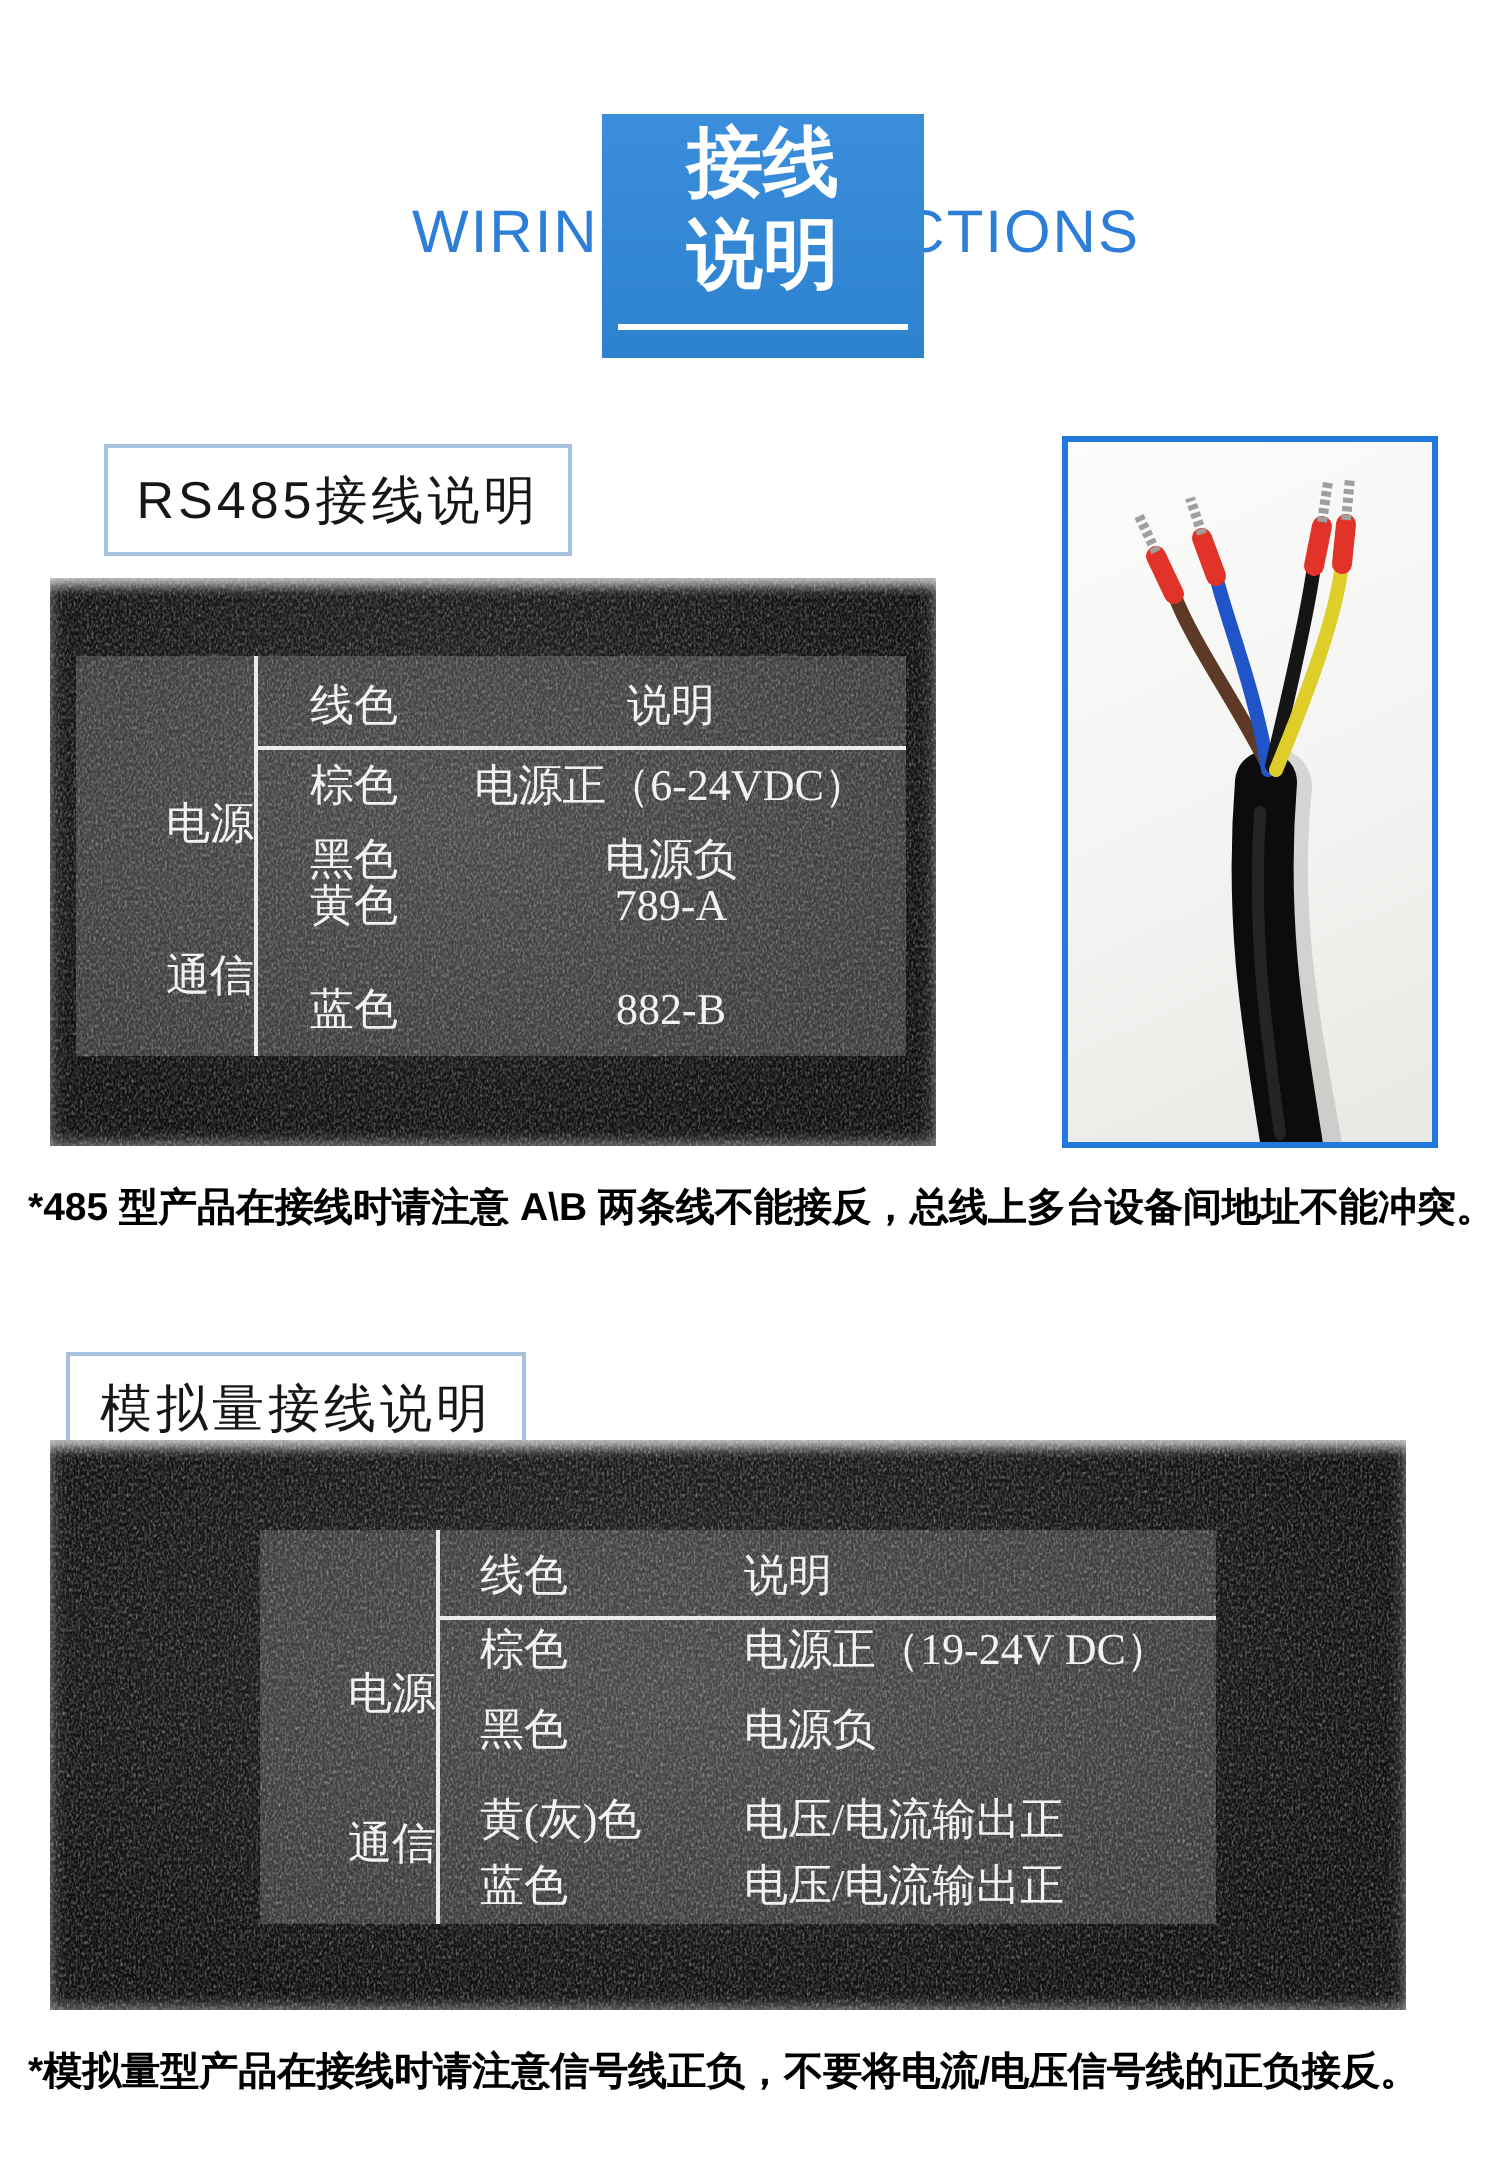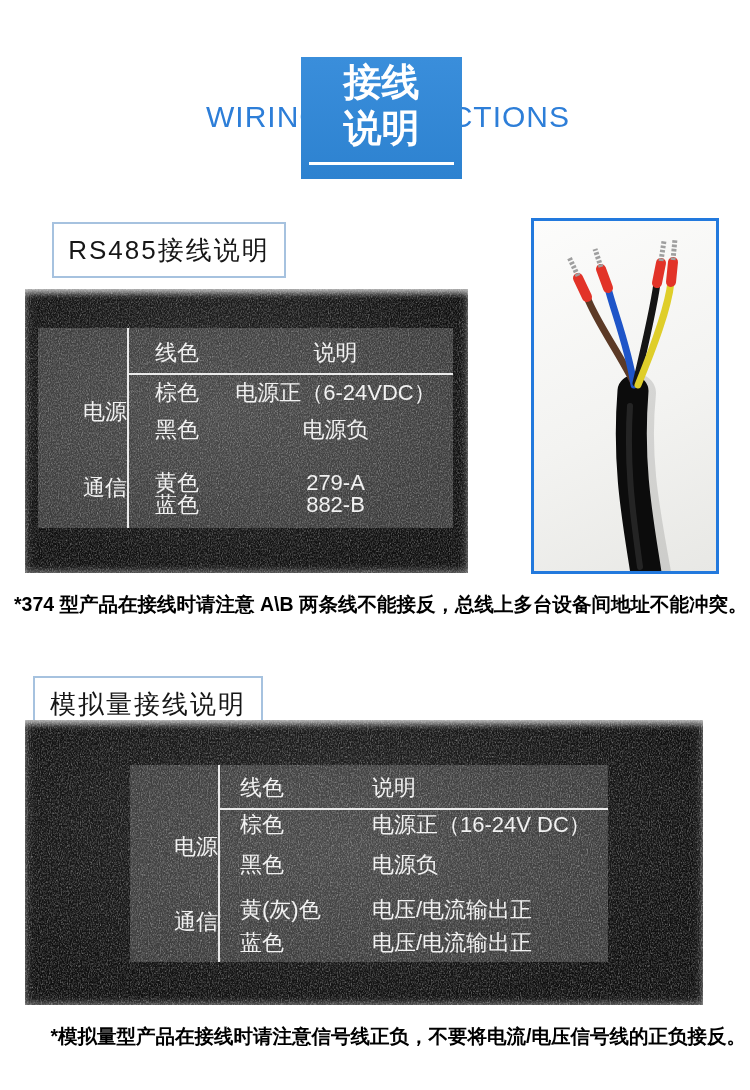--- a/index.html
+++ b/index.html
@@ -48,34 +48,34 @@
   #sec2 .panel{left:105px;top:45px;width:478px;height:197px;}
   .vdiv{position:absolute;top:0;bottom:0;width:2px;background:#e9e9e9;}
   #sec1 .vdiv{left:89px;}
   #sec2 .vdiv{left:88px;}
   .hdiv{position:absolute;height:2px;background:#e9e9e9;right:0;}
   #sec1 .hdiv{left:89px;top:45px;}
   #sec2 .hdiv{left:88px;top:43px;}
   .grp{position:absolute;left:0;text-align:right;line-height:30px;height:30px;}
   #sec1 .grp{width:89px;}
   #sec2 .grp{width:88px;}
-  .row{position:absolute;left:0;right:0;height:30px;line-height:30px;}
+  .row{position:absolute;left:0;right:0;height:30px;line-height:30px;font-family:Liberation Serif, serif;}
   .c1{position:absolute;top:0;line-height:30px;white-space:nowrap;}
   .c2{position:absolute;top:0;line-height:30px;white-space:nowrap;}
   #sec1 .c1{left:117px;}
   #sec1 .c2{left:180px;right:0;text-align:center;}
   #sec2 .c1{left:110px;}
   #sec2 .c2{left:242px;}
   
   .note{
     position:absolute;left:14px;right:4px;color:#000;font-weight:700;
     font-size:19.5px;line-height:30px;white-space:nowrap;
   }
   #note1{top:589px;}
-  #note2{top:1021px;text-align:right;}
+  #note2{top:1021px;}
   
   .photo{
     position:absolute;left:531px;top:218px;width:182px;height:350px;
     border:3px solid #2279dd;
     background:linear-gradient(155deg,#fcfcfb 0%,#f3f3f1 55%,#e8e8e5 100%);
   }
   .photo svg{display:block;width:100%;height:100%;}
 </style>
 </head>
 <body>
@@ -102,23 +102,23 @@
         <span class="c2">说明</span>
       </div>
       <div class="row" style="top:50px">
         <span class="c1">棕色</span>
         <span class="c2">电源正（6-24VDC）</span>
       </div>
       <div class="row" style="top:87px">
         <span class="c1">黑色</span>
         <span class="c2">电源负</span>
       </div>
-      <div class="row" style="top:140px">
+      <div class="row" style="top:110px">
         <span class="c1">黄色</span>
-        <span class="c2">279-A</span>
+        <span class="c2">789-A</span>
       </div>
       <div class="row" style="top:162px">
         <span class="c1">蓝色</span>
         <span class="c2">882-B</span>
       </div>
     </div>
     <svg class="grain">
       <filter id="grain1">
           <feTurbulence type="fractalNoise" baseFrequency="0.9 0.55" numOctaves="2" seed="7"></feTurbulence>
         <feColorMatrix type="matrix" values="0 0 0 0 1  0 0 0 0 1  0 0 0 0 1  0.8 0.8 0.8 0 -1.05"></feColorMatrix>
@@ -145,37 +145,37 @@
       <path d="M 123 62 L 127 42" stroke="#e23328" stroke-width="10" stroke-linecap="round"></path>
       <path d="M 137 61 L 139 41" stroke="#e23328" stroke-width="10" stroke-linecap="round"></path>
 
       <path d="M 44 55 L 35 36" stroke="#9f9f9f" stroke-width="5" stroke-dasharray="2.6 1.7"></path>
       <path d="M 67 46 L 61 28" stroke="#9f9f9f" stroke-width="5" stroke-dasharray="2.6 1.7"></path>
       <path d="M 127 40 L 130 20" stroke="#9f9f9f" stroke-width="5" stroke-dasharray="2.6 1.7"></path>
       <path d="M 139 39 L 141 18" stroke="#9f9f9f" stroke-width="5" stroke-dasharray="2.6 1.7"></path>
     </svg>
   </div>
 
-  <div class="note" id="note1">*374 型产品在接线时请注意 A\B 两条线不能接反，总线上多台设备间地址不能冲突。</div>
+  <div class="note" id="note1">*485 型产品在接线时请注意 A\B 两条线不能接反，总线上多台设备间地址不能冲突。</div>
 
   <div class="tbox" id="tbox2">模拟量接线说明</div>
 
   <div class="blacksec" id="sec2">
     <div class="panel">
       <div class="vdiv"></div>
       <div class="hdiv"></div>
       <div class="grp" style="top:67px">电源</div>
       <div class="grp" style="top:142px">通信</div>
       <div class="row" style="top:8px">
         <span class="c1">线色</span>
         <span class="c2">说明</span>
       </div>
       <div class="row" style="top:45px">
         <span class="c1">棕色</span>
-        <span class="c2">电源正（16-24V DC）</span>
+        <span class="c2">电源正（19-24V DC）</span>
       </div>
       <div class="row" style="top:85px">
         <span class="c1">黑色</span>
         <span class="c2">电源负</span>
       </div>
       <div class="row" style="top:130px">
         <span class="c1">黄(灰)色</span>
         <span class="c2">电压/电流输出正</span>
       </div>
       <div class="row" style="top:163px">

